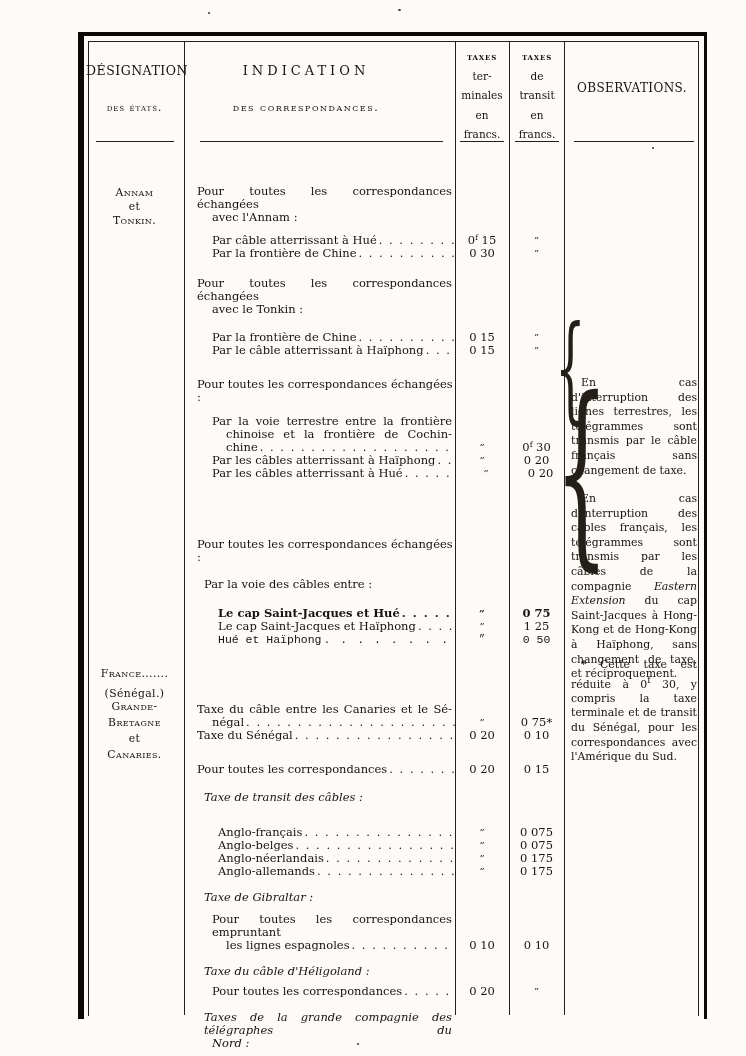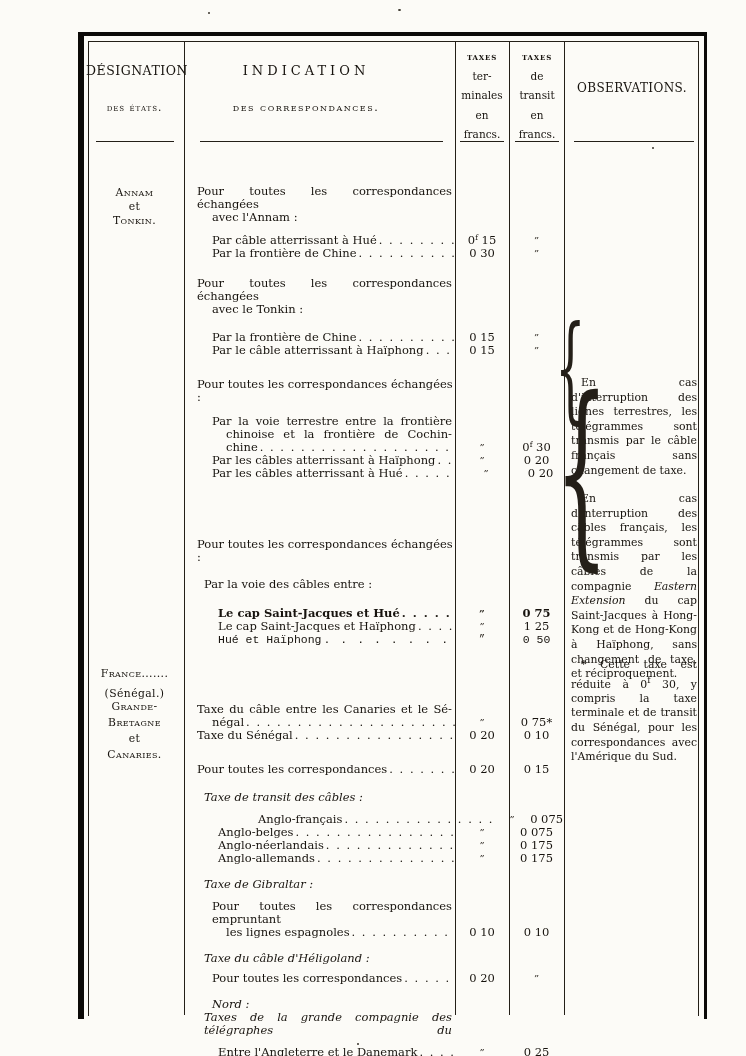--- a/index.html
+++ b/index.html
@@ -297,21 +297,21 @@
         <div class="val term">0 20</div>
         <div class="val trn">0 15</div>
       </div>
       <div class="row" style="margin-top: 15px;">
         <div class="txt it">
           <div class="ln i4">Taxe de transit des câbles :</div>
         </div>
         <div class="val term"></div>
         <div class="val trn"></div>
       </div>
-      <div class="row" style="margin-top: 9px; padding-left: 40px;">
+      <div class="row" style="margin-top: 22px;">
         <div class="txt">
           <div class="ln i3 fx">
             <span class="lbl">Anglo-français</span>
             <span class="lead"></span>
           </div>
         </div>
         <div class="val term ditto">”</div>
         <div class="val trn">0 075</div>
       </div>
       <div class="row" style="margin-top: 0px;">
@@ -374,22 +374,22 @@
           <div class="ln i1 fx">
             <span class="lbl">Pour toutes les correspondances</span>
             <span class="lead"></span>
           </div>
         </div>
         <div class="val term">0 20</div>
         <div class="val trn ditto">”</div>
       </div>
       <div class="row" style="margin-top: 13px;">
         <div class="txt it">
+          <div class="ln i4 jl">Taxes de la grande compagnie des télégraphes du</div>
           <div class="ln i1">Nord :</div>
-          <div class="ln i4 jl">Taxes de la grande compagnie des télégraphes du</div>
         </div>
         <div class="val term"></div>
         <div class="val trn"></div>
       </div>
       <div class="row" style="margin-top: 9px;">
         <div class="txt">
           <div class="ln i3 fx">
             <span class="lbl">Entre l'Angleterre et le Danemark</span>
             <span class="lead"></span>
           </div>

